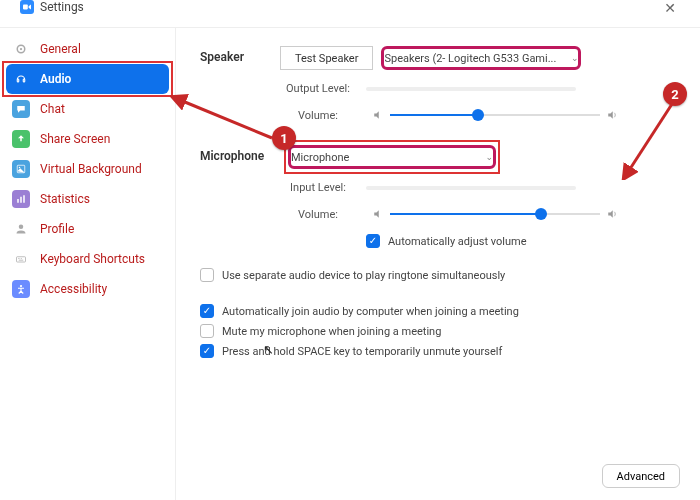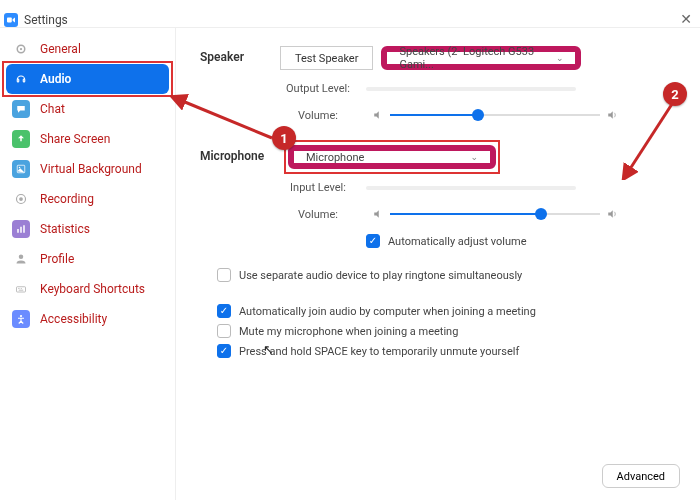--- a/index.html
+++ b/index.html
@@ -1,45 +1,45 @@
 <!DOCTYPE html>
 <html><head>
 <meta charset="utf-8">
 <style>
 *{box-sizing:border-box;margin:0;padding:0;font-family:-apple-system,BlinkMacSystemFont,"Segoe UI",Roboto,sans-serif}
 body{background:#fff;width:700px;height:500px;overflow:hidden;position:relative;font-size:12px;color:#333}
-.titlebar{height:28px;display:flex;align-items:flex-end;padding:0 4px;border-bottom:1px solid #eee}
+.titlebar{height:28px;display:flex;align-items:flex-start;padding:0 20px;border-bottom:1px solid #eee}
 .app-icon{width:14px;height:14px;background:#2D8CFF;border-radius:3px;margin-right:6px;display:flex;align-items:center;justify-content:center}
 .app-icon svg{width:8px;height:8px;fill:#fff}
 .titlebar .title{font-size:12px;color:#444}
 .close-x{margin-left:auto;font-size:14px;color:#666;cursor:pointer;width:20px;text-align:center}
 .container{display:flex;height:calc(100% - 28px)}
 .sidebar{width:176px;border-right:1px solid #eee;padding:6px 0}
 .side-item{display:flex;align-items:center;height:30px;padding:0 12px;cursor:pointer;color:#b91c1c}
 .side-item .icon{width:18px;height:18px;border-radius:4px;margin-right:10px;display:flex;align-items:center;justify-content:center}
 .side-item .icon svg{width:12px;height:12px}
 .side-item.active{background:#0E71EB;color:#fff;border-radius:6px;margin:0 6px;padding:0 6px}
 .side-item.active .icon svg{fill:#fff}
 .red-box{position:absolute;border:2px solid #d33;pointer-events:none}
 .main{flex:1;padding:18px 24px 14px 24px;overflow:auto;position:relative}
 .section{display:flex;margin-bottom:10px}
 .sec-label{width:80px;font-weight:600;font-size:12px;color:#333;padding-top:4px}
 .sec-body{flex:1}
 .row{display:flex;align-items:center;margin-bottom:12px}
 .rlabel{width:76px;text-align:center;margin-right:10px;color:#555;font-size:11px}
 .btn{border:1px solid #ccc;background:#fff;border-radius:0;height:24px;padding:0 14px;font-size:11px;color:#333;cursor:pointer}
-.select{border:6px solid #be185d;background:#fff;border-radius:6px;height:24px;padding:0 12px;font-size:11px;color:#444;display:flex;align-items:center;flex:1;margin-left:8px;justify-content:space-between;cursor:pointer;max-width:200px}
+.select{border:3px solid #be185d;background:#fff;border-radius:6px;height:24px;padding:0 0;font-size:11px;color:#444;display:flex;align-items:center;flex:1;margin-left:8px;justify-content:space-between;cursor:pointer;max-width:200px}
 .chev{font-size:9px;color:#888}
 .meter{flex:1;height:4px;background:#eee;border-radius:2px;max-width:210px}
 .slider{flex:1;height:16px;position:relative;max-width:210px}
 .slider .track{position:absolute;top:7px;left:0;right:0;height:2px;background:#ddd}
 .slider .fill{position:absolute;top:7px;left:0;height:2px;background:#0E71EB}
 .slider .thumb{position:absolute;top:2px;width:12px;height:12px;border-radius:50%;background:#0E71EB;margin-left:-6px}
 .vol-ic{width:12px;height:12px;margin:0 6px;color:#888}
-.chk-row{display:flex;align-items:center;margin:6px 17px;font-size:11px;color:#444}
+.chk-row{display:flex;align-items:center;margin:6px 0;font-size:11px;color:#444}
 .chk{width:14px;height:14px;border-radius:3px;border:1px solid #bbb;margin-right:8px;display:flex;align-items:center;justify-content:center;flex-shrink:0}
 .chk.on{background:#0E71EB;border-color:#0E71EB}
 .chk.on::after{content:"✓";color:#fff;font-size:10px;line-height:1}
 .options{margin-left:0;margin-top:14px}
 .adv-btn{position:absolute;bottom:12px;right:20px;border:1px solid #ccc;background:#fff;border-radius:6px;height:24px;padding:0 14px;font-size:11px;cursor:pointer}
 .callout{position:absolute;width:24px;height:24px;border-radius:50%;background:#c62828;color:#fff;display:flex;align-items:center;justify-content:center;font-weight:700;font-size:13px;pointer-events:none;box-shadow:0 1px 2px rgba(0,0,0,.3)}
 .arrow{position:absolute;pointer-events:none}
 .cursor{position:absolute;left:263px;top:342px;font-size:13px;color:#222;pointer-events:none}
 </style>
 </head>
@@ -96,29 +96,20 @@
       </div>
     <div class="side-item">
         <span class="icon" style="background:#4aa3df;border-radius:4px">
           <svg viewBox="0 0 16 16" fill="#fff">
             <rect x="3" y="3" width="10" height="10" rx="1" fill="none" stroke="#fff"></rect>
             <circle cx="6" cy="6" r="1"></circle>
             <path d="M3 11 L7 7 L13 13"></path>
           </svg>
         </span>
         <span>Virtual Background</span>
-      </div>
-    <div class="side-item">
-        <span class="icon">
-          <svg viewBox="0 0 16 16">
-            <circle cx="8" cy="8" r="6" fill="none" stroke="#aaa" stroke-width="1.5"></circle>
-            <circle cx="8" cy="8" r="2.5" fill="#aaa"></circle>
-          </svg>
-        </span>
-        <span>Recording</span>
       </div>
     <div class="side-item">
         <span class="icon" style="background:#9b7fd4;border-radius:4px">
           <svg viewBox="0 0 16 16" fill="#fff">
             <rect x="3" y="8" width="2" height="5"></rect>
             <rect x="7" y="5" width="2" height="8"></rect>
             <rect x="11" y="3" width="2" height="10"></rect>
           </svg>
         </span>
         <span>Statistics</span>

